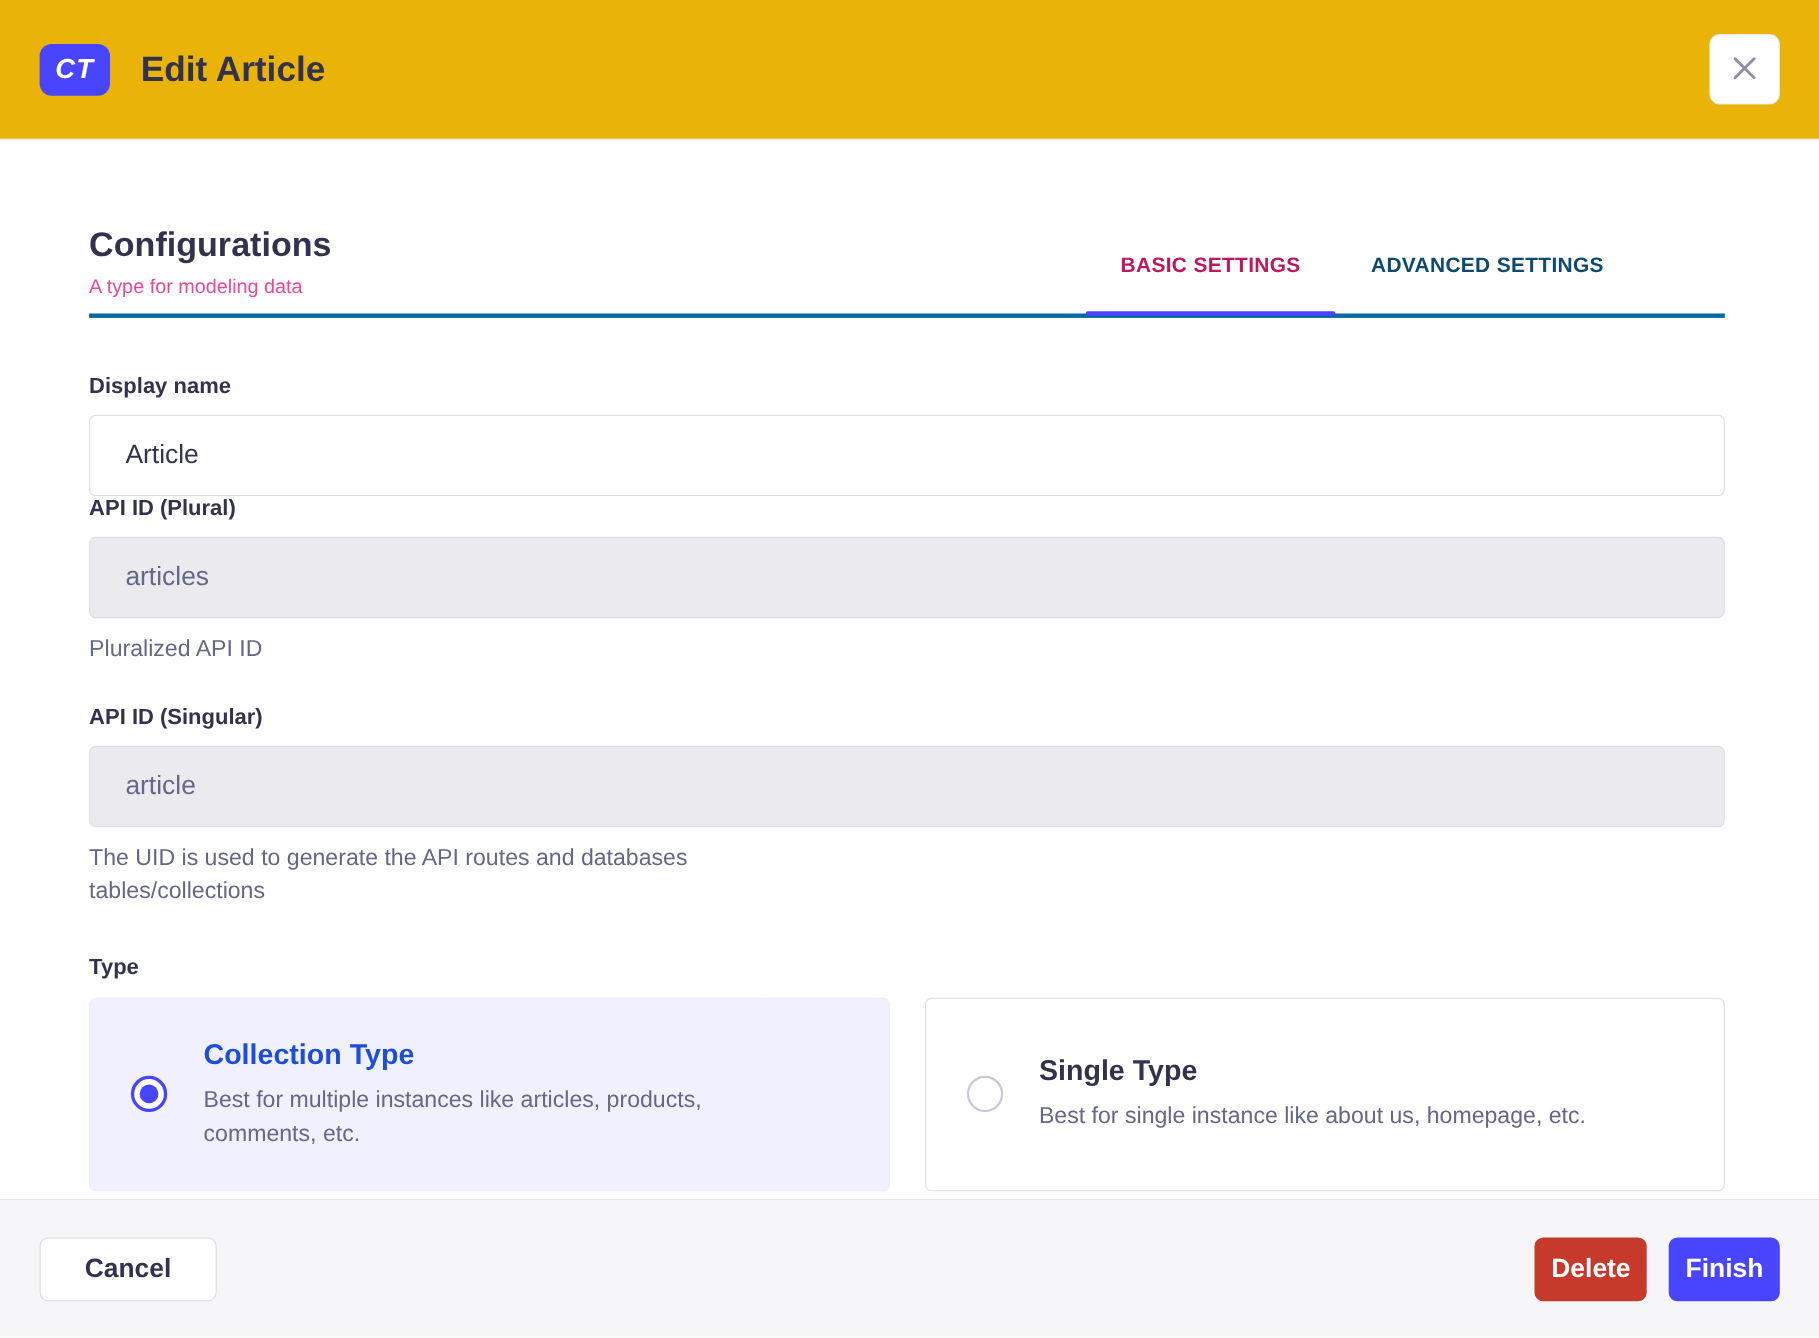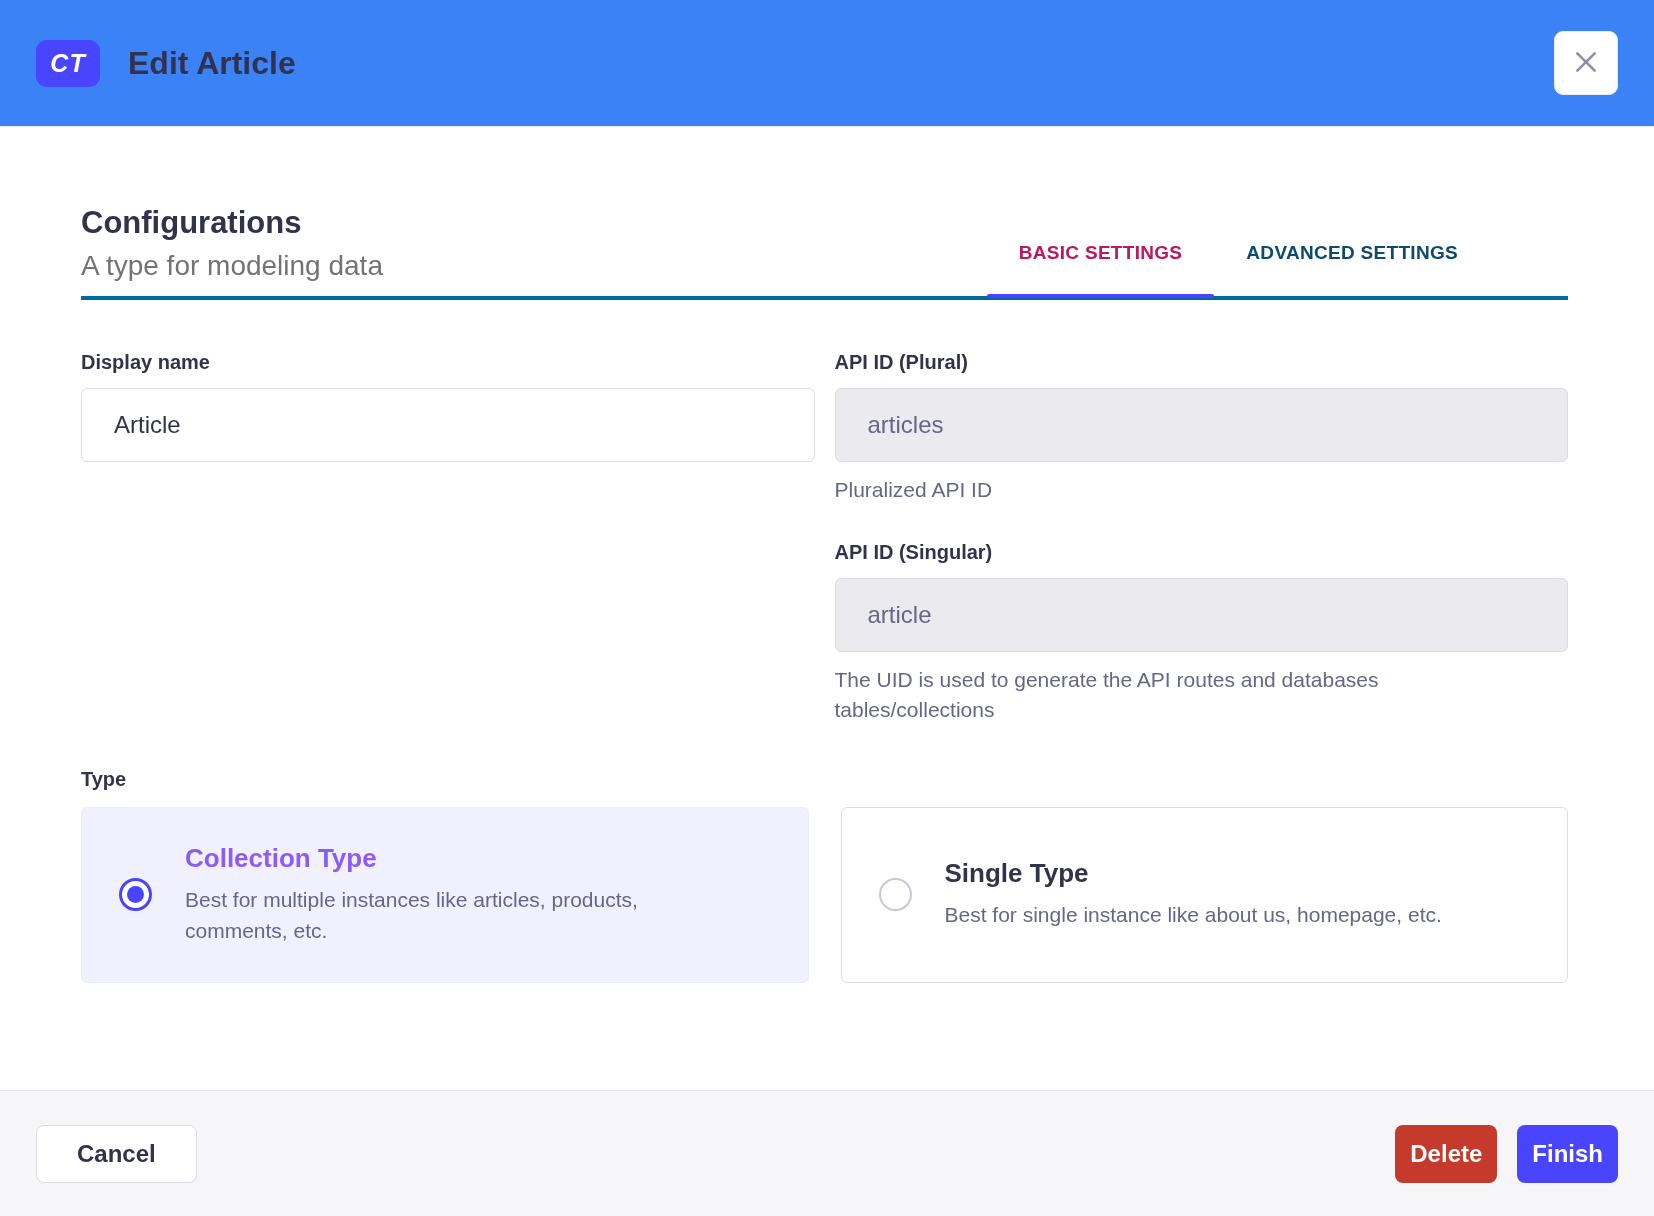--- a/index.html
+++ b/index.html
@@ -7,21 +7,21 @@
   body {
     font-family:"Liberation Sans", sans-serif;
     background:#ffffff;
     color:#32324d;
     overflow:hidden;
   }
 
   
   .modal-header {
     height:127px;
-    background:#3b82f6;
+    background:#eab308;
     border-bottom:1px solid #eaeaef;
     display:flex;
     align-items:center;
     padding:0 36px;
   }
   .ct-badge {
     width:64px; height:47px;
     background:#4945ff;
     border-radius:11px;
     color:#ffffff;
@@ -61,22 +61,22 @@
     border-bottom:4px solid #0369a1;
   }
   .section-titles { padding-bottom:14px; }
   .section-title {
     font-size:31px;
     font-weight:bold;
     color:#32324d;
     margin-bottom:9px;
   }
   .section-subtitle {
-    font-size:28px;
-    color:#737373;
+    font-size:18px;
+    color:#ec4899;
   }
   .tabs { display:flex; margin-right:78px; }
   .tab {
     position:relative;
     padding:0 32px 32px;
     font-size:19px;
     font-weight:600;
     letter-spacing:0.3px;
     color:#0c4a6e;
     cursor:pointer;
@@ -88,21 +88,21 @@
     position:absolute;
     left:0; right:0; bottom:-2px;
     height:4px;
     background:#4945ff;
     border-radius:2px;
   }
 
   
   .form-grid {
     display:grid;
-    grid-template-columns:1fr 1fr;
+    grid-template-columns:1fr;
     column-gap:20px;
     margin-top:51px;
   }
   .field-label {
     display:block;
     font-size:20px;
     font-weight:bold;
     color:#32324d;
     margin-bottom:14px;
   }
@@ -162,21 +162,21 @@
   }
   .radio.checked::after {
     content:"";
     width:17px; height:17px;
     border-radius:50%;
     background:#4945ff;
   }
   .radio.unchecked { border:2px solid #c9c9d6; }
   .card-text { margin-left:33px; }
   .card-title { font-size:26px; font-weight:bold; margin-bottom:11px; }
-  .type-card.selected .card-title { color:#8b5cf6; }
+  .type-card.selected .card-title { color:#1d4ed8; }
   .type-card.unselected .card-title { color:#32324d; }
   .card-desc {
     font-size:21px;
     line-height:1.45;
     color:#666687;
     max-width:545px;
   }
 
   
   .modal-footer {

